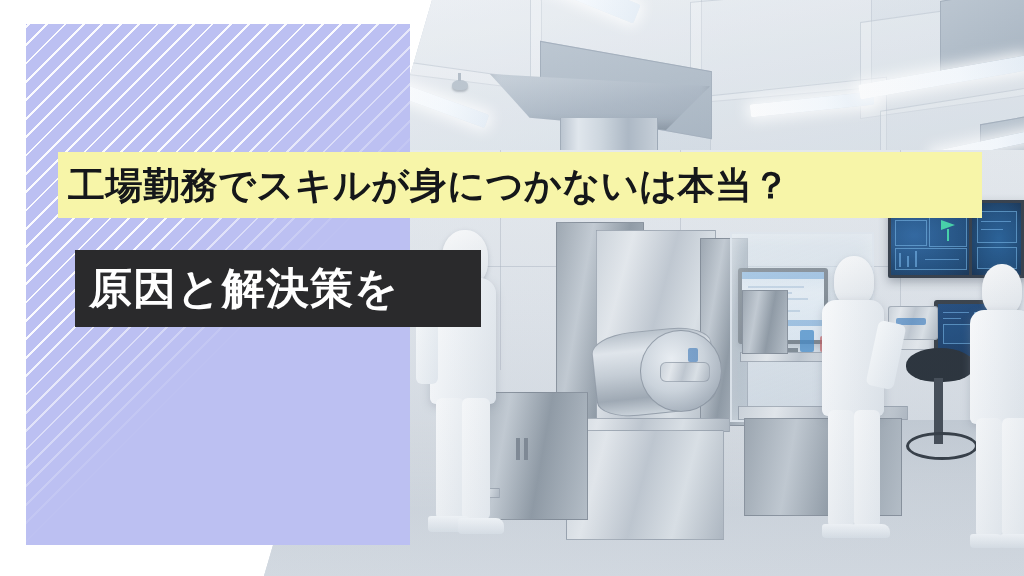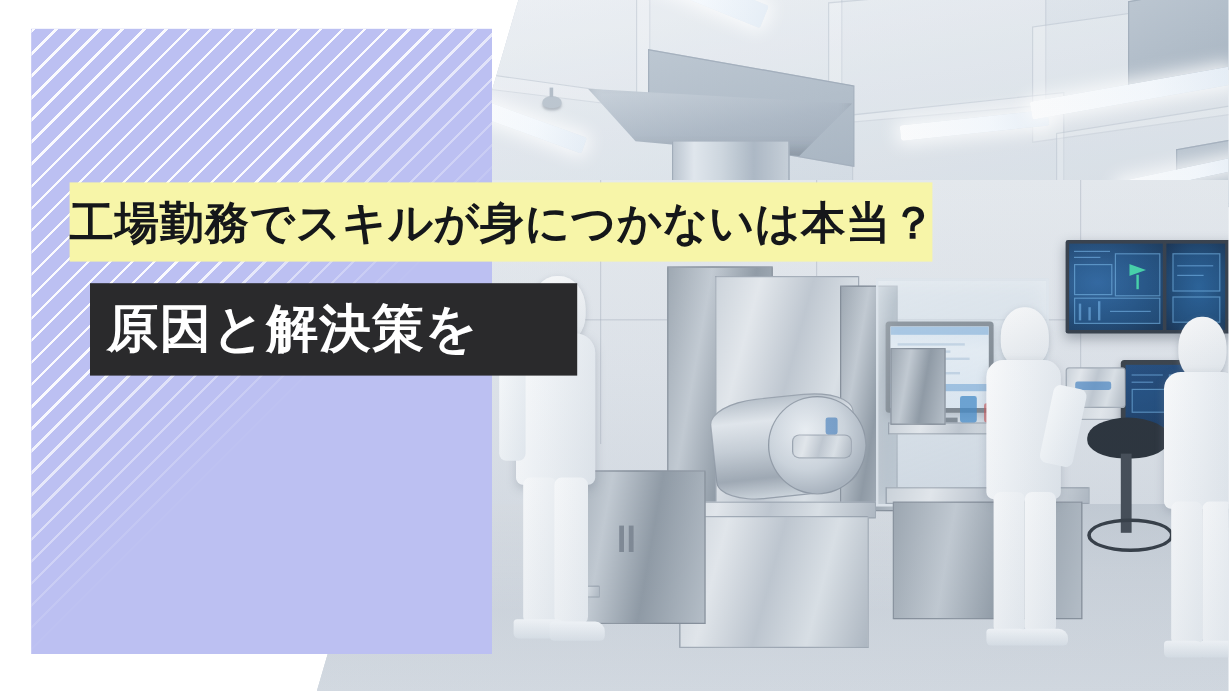--- a/index.html
+++ b/index.html
@@ -276,24 +276,25 @@
       rgba(255,255,255,0) 13px
     );
     -webkit-mask-image: linear-gradient(135deg, rgba(0,0,0,1) 0%, rgba(0,0,0,1) 36%, rgba(0,0,0,0) 58%);
     mask-image: linear-gradient(135deg, rgba(0,0,0,1) 0%, rgba(0,0,0,1) 36%, rgba(0,0,0,0) 58%);
   }
 
   
   .title-band {
     position: absolute;
     left: 58px; top: 152px;
-    width: 719px; height: 66px;
+    width: 924px; height: 66px;
     background: #f7f5a8;
     display: flex;
     align-items: center;
+    padding-left: 10px;
     box-sizing: border-box;
   }
   .title-band .t {
     font-family: "DejaVu Sans", "Liberation Sans", sans-serif;
     font-size: 37px;
     font-weight: 700;
     color: #15171a;
     letter-spacing: 0.5px;
     white-space: nowrap;
     line-height: 1;
@@ -309,21 +310,21 @@
   }
   .sub-band .t {
     font-family: "DejaVu Sans", "Liberation Sans", sans-serif;
     font-size: 43px;
     font-weight: 700;
     color: #ffffff;
     letter-spacing: 1px;
     white-space: nowrap;
     line-height: 1;
   }
-  #sub1 { left: 75px; top: 236px; width: 406px; height: 77px; }
+  #sub1 { left: 75px; top: 250px; width: 406px; height: 77px; }
   #sub2 { left: 75px; top: 326px; width: 510px; height: 77px; }
 </style>
 </head>
 <body>
 
 <div id="canvas">
 
   <div class="photo-wrap">
     <div class="photo">
 

